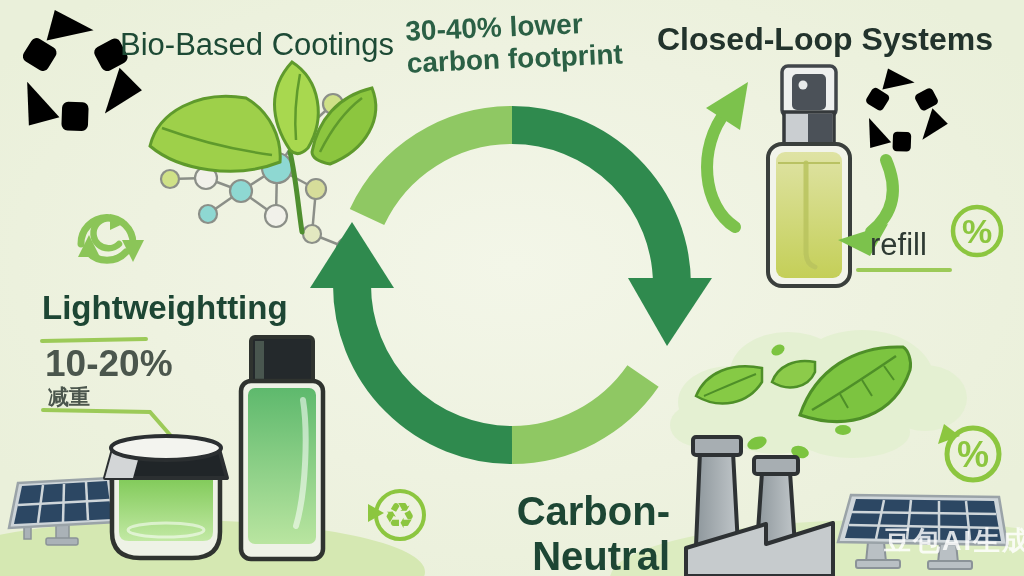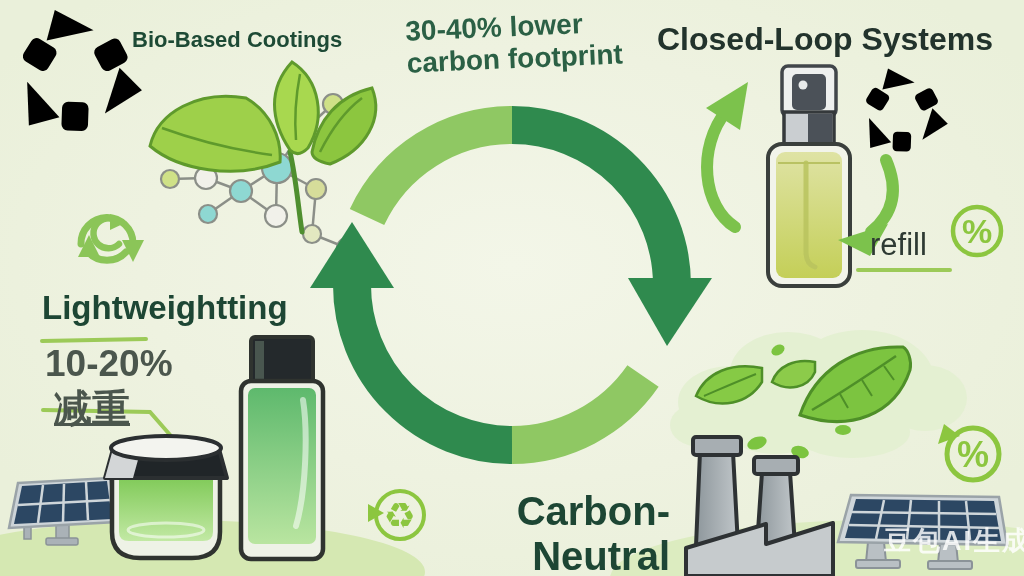--- a/index.html
+++ b/index.html
@@ -3,26 +3,26 @@
 <meta charset="utf-8">
 <style>
   html,body{margin:0;padding:0;background:#dddddd;}
   .stage{
     position:relative;width:1024px;height:576px;overflow:hidden;
     background:radial-gradient(ellipse 620px 360px at 50% 46%, #f3f6e8 0%, #eef2e0 60%, #eaf0da 100%);
     font-family:"Liberation Sans",sans-serif;
   }
   .art{position:absolute;left:0;top:0;}
   .t{position:absolute;white-space:nowrap;}
-  .h-bio{left:132px;top:27px;font-size:22px;font-weight:bold;color:#1d4a35;}
+  .h-bio{left:120px;top:27px;font-size:31px;font-weight:normal;color:#1d4a35;}
   .h-stat{left:406px;top:11px;font-size:28px;font-weight:600;color:#2b6045;line-height:1.14;transform:rotate(-2.5deg);}
   .h-closed{left:657px;top:21px;font-size:32px;font-weight:bold;color:#22332c;}
   .h-light{left:42px;top:289px;font-size:33px;font-weight:bold;color:#1d4634;}
   .h-1020{left:45px;top:343px;font-size:37px;font-weight:700;color:#4b564d;}
-  .h-cn{left:54px;top:383px;font-size:38px;font-weight:600;color:#4b564d;text-decoration:underline;}
+  .h-cn{left:48px;top:383px;font-size:21px;font-weight:600;color:#4b564d;}
   .h-neutral{left:410px;top:489px;width:260px;text-align:right;font-size:40px;font-weight:bold;color:#1d4634;line-height:1.12;white-space:normal;}
   .h-refill{left:870px;top:227px;font-size:31px;font-weight:500;color:#2e3a33;text-align:right;}
   .h-mark{left:884px;top:523px;font-size:27px;font-weight:bold;color:rgba(255,255,255,0.82);letter-spacing:2px;}
 </style>
 </head>
 <body>
 
 <div class="stage">
 
 <svg class="art" width="1024" height="576" viewBox="0 0 1024 576">

